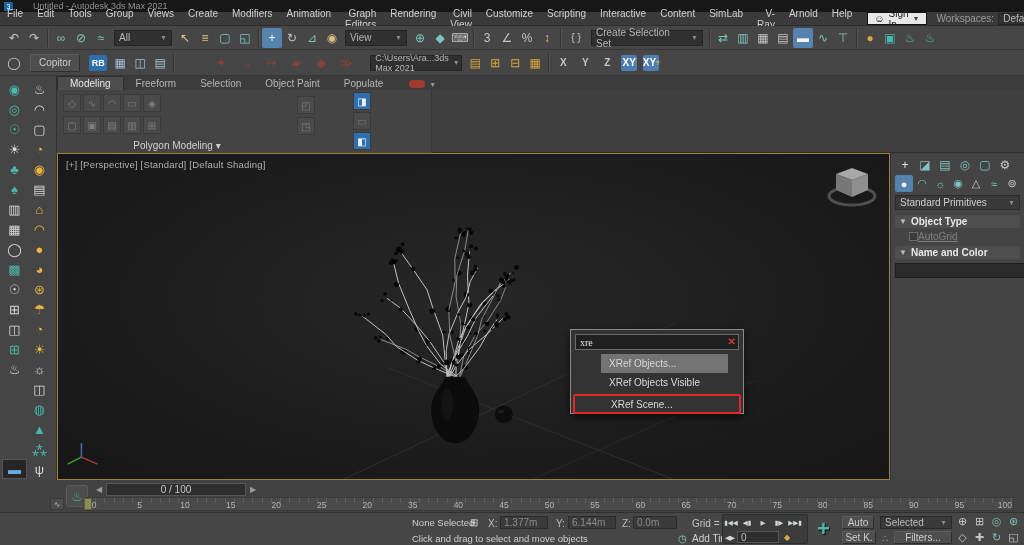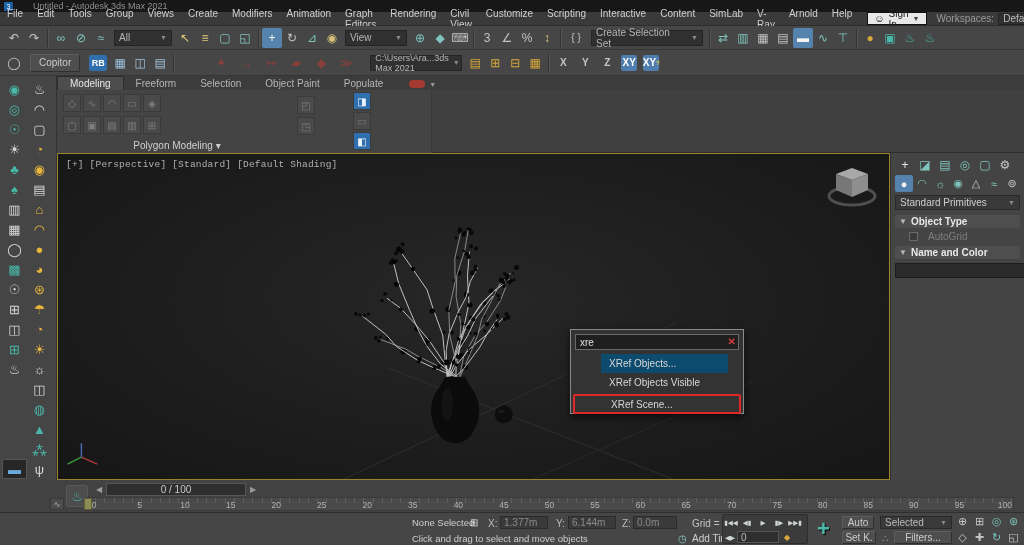--- a/index.html
+++ b/index.html
@@ -49,42 +49,42 @@
   .rib-blue{position:absolute;left:296px;top:2px;display:flex;flex-direction:column;gap:2px;}
   .rib-label{position:absolute;left:20px;bottom:2px;width:200px;text-align:center;color:#cfcfcf;}
 
   
   .left-rail{position:absolute;left:0;top:76px;width:57px;height:436px;background:#454545;border-right:1px solid #323232;display:flex;flex-wrap:wrap;align-content:flex-start;padding:3px 2px;}
   .left-rail .icon{width:25px;height:20px;font-size:13px;}
   .left-rail .icon.active{background:#262626;border:1px solid #555;border-radius:1px;color:#6aa9dc;}
 
   
   .viewport{position:absolute;left:57px;top:153px;width:833px;height:327px;background:radial-gradient(ellipse at 50% 45%,#272727 0%,#1d1d1d 55%,#161616 100%);border:1px solid #9c842f;}
-  .vp-label{position:absolute;left:8px;top:5px;color:#b0b0b0;font-size:9.5px;letter-spacing:.2px;font-family:Liberation Mono, monospace;}
+  .vp-label{position:absolute;left:8px;top:5px;color:#b0b0b0;font-size:9.5px;letter-spacing:.2px;}
   #plant-svg{position:absolute;left:0;top:0;width:100%;height:100%;}
   .viewcube{position:absolute;right:10px;top:6px;}
 
   
   .popup{position:absolute;left:570px;top:329px;width:174px;height:85px;background:#333;border:1px solid #8a8a8a;box-shadow:0 3px 8px rgba(0,0,0,.6);z-index:30;}
   .sp-input-wrap{position:relative;margin:4px;height:16px;}
-  .sp-input{width:100%;height:16px;background:#1f1f1f;border:1px solid #6a6a6a;color:#e0e0e0;font-size:10px;padding:0 16px 0 4px;font-family:Liberation Sans, sans-serif;outline:none;}
+  .sp-input{width:100%;height:16px;background:#1f1f1f;border:1px solid #6a6a6a;color:#e0e0e0;font-size:10px;padding:0 16px 0 4px;font-family:Liberation Serif, serif;outline:none;}
   .sp-clear{position:absolute;right:3px;top:2px;color:#d43c3c;font-size:10px;font-weight:bold;}
   .sp-item{height:19px;display:flex;align-items:center;padding-left:38px;color:#d8d8d8;}
-  .sp-item.hl{background:#0c4a6e;margin:0 15px 0 30px;padding-left:8px;}
+  .sp-item.hl{background:#737373;margin:0 15px 0 30px;padding-left:8px;}
   .sp-item.redbox{border:2px solid #e12727;border-radius:2px;margin:2px 2px 0 2px;padding-left:36px;height:20px;}
 
   
   .cmd{position:absolute;left:890px;top:153px;width:134px;height:334px;background:#444;border-left:1px solid #303030;padding:2px 4px;}
   .cmd-row{display:flex;gap:0;margin-bottom:1px;}
   .cmd-row .icon{width:20px;height:19px;font-size:12px;}
   .cmd-row.sub .icon{width:18px;height:17px;font-size:11px;}
   .cmd-dd{background:#393939;border:1px solid #2a2a2a;height:15px;display:flex;align-items:center;justify-content:space-between;color:#cfcfcf;padding:0 4px;margin:3px 0 5px 0;}
   .rollout{background:#4e4e4e;border-radius:2px;height:13px;display:flex;align-items:center;padding:0 4px;color:#e8e8e8;font-weight:bold;margin-bottom:3px;}
   .rollout .arrow{margin-right:4px;font-size:8px;color:#bbb;}
-  .autogrid{display:flex;align-items:center;gap:10px;color:#7f7f7f;margin:1px 0 4px 14px;}
+  .autogrid{display:flex;align-items:center;gap:0;color:#7f7f7f;margin:1px 0 4px 14px;text-decoration:underline;}
   .checkbox{width:9px;height:9px;border:1px solid #6a6a6a;background:#3a3a3a;}
   .obj-grid{display:flex;flex-wrap:wrap;gap:3px 6px;justify-content:flex-start;padding:0 2px;margin-bottom:8px;}
   .obj-btn{width:58px;height:14px;background:#525252;border:1px solid #616161;border-bottom-color:#2e2e2e;border-right-color:#2e2e2e;border-radius:3px;display:flex;align-items:center;justify-content:center;color:#cfcfcf;}
   .name-row{display:flex;gap:3px;align-items:center;margin-top:4px;}
   .name-input{flex:1;height:15px;background:#2a2a2a;border:1px solid #1d1d1d;}
 
   
   .timeline{position:absolute;left:0;top:480px;width:100%;height:32px;background:#424242;}
   .flame-btn{position:absolute;left:66px;top:5px;width:22px;height:22px;background:#4c4c4c;border:1px solid #5a5a5a;border-radius:2px;display:flex;align-items:center;justify-content:center;color:#49b8a8;font-size:13px;}
   .frame-nav{position:absolute;left:94px;top:3px;display:flex;align-items:center;gap:2px;}
@@ -118,21 +118,21 @@
 <body>
 
 <div id="app">
 
   <div class="titlebar">
     <div class="app-logo">3</div>
     <span class="title">Untitled - Autodesk 3ds Max 2021</span>
   </div>
 
   <div class="menubar">
-    <div style="display:flex;">
+    <div style="display:flex;text-align:right;">
 
     <span class="menu-item">File</span>
         <span class="menu-item">Edit</span>
         <span class="menu-item">Tools</span>
         <span class="menu-item">Group</span>
         <span class="menu-item">Views</span>
         <span class="menu-item">Create</span>
         <span class="menu-item">Modifiers</span>
         <span class="menu-item">Animation</span>
         <span class="menu-item">Graph Editors</span>

